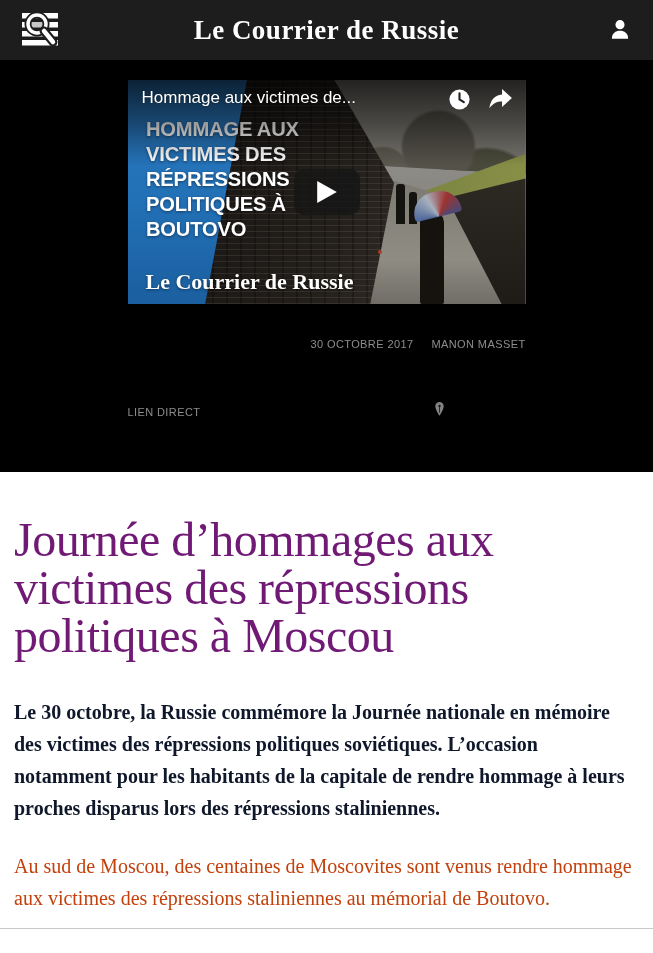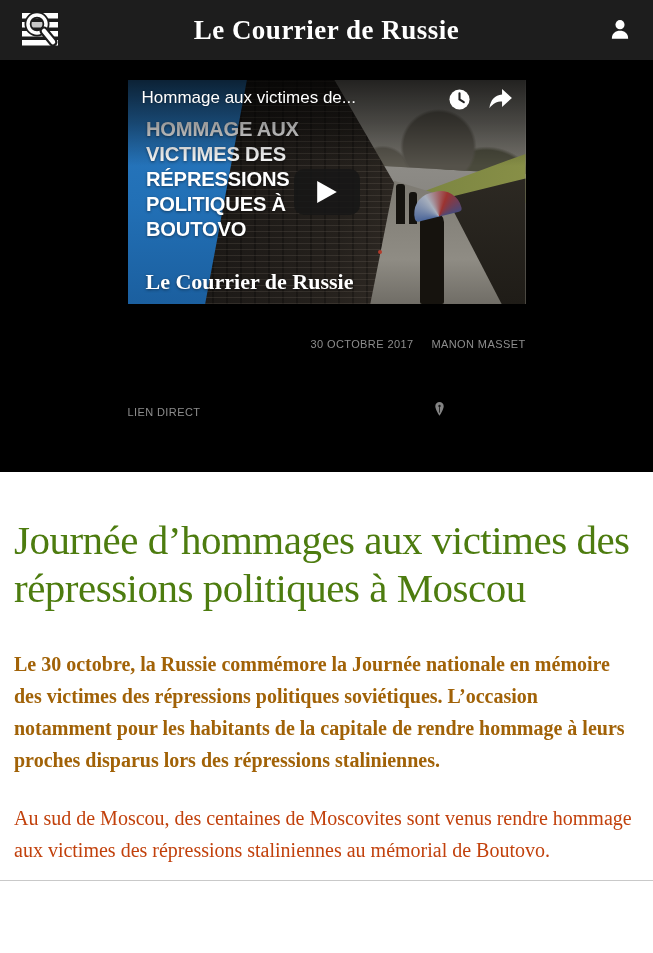--- a/index.html
+++ b/index.html
@@ -67,24 +67,24 @@
   
   .meta-row { margin-top:34px; display:flex; justify-content:space-between;
     align-items:flex-end; color:#8d8d8d; font-size:11px; letter-spacing:.4px; }
   .meta-right { display:flex; gap:18px; }
   .author-block { display:flex; flex-direction:column; align-items:flex-start;gap:47px; }
   .author-block .pen { margin:4px 0 0 3px; opacity:.85; }
   .meta-link { color:#8d8d8d; text-decoration:none; cursor:pointer; }
 
   
   main { padding:0 14px; }
-  .article-title { margin-top:44px; color:#4d7c0f;
+  .article-title { margin-top:44px; color:#701a75;
     font-family:"Liberation Serif", serif; font-weight:400;
-    font-size:41px; line-height:48px; letter-spacing:-.5px; }
-  .article-lead { margin-top:36px; color:#a16207;
+    font-size:48px; line-height:48px; letter-spacing:-.5px; }
+  .article-lead { margin-top:36px; color:#0f172a;
     font-family:"Liberation Serif", serif; font-weight:700;
     font-size:20px; line-height:32px; }
   .article-body { margin-top:26px; color:#c2410c;
     font-family:"Liberation Serif", serif; font-weight:400;
     font-size:20px; line-height:32px; }
   .divider { margin-top:14px; border-top:1px solid #c9c9c9; width:100%; }
 </style>
 </head>
 <body>
 

